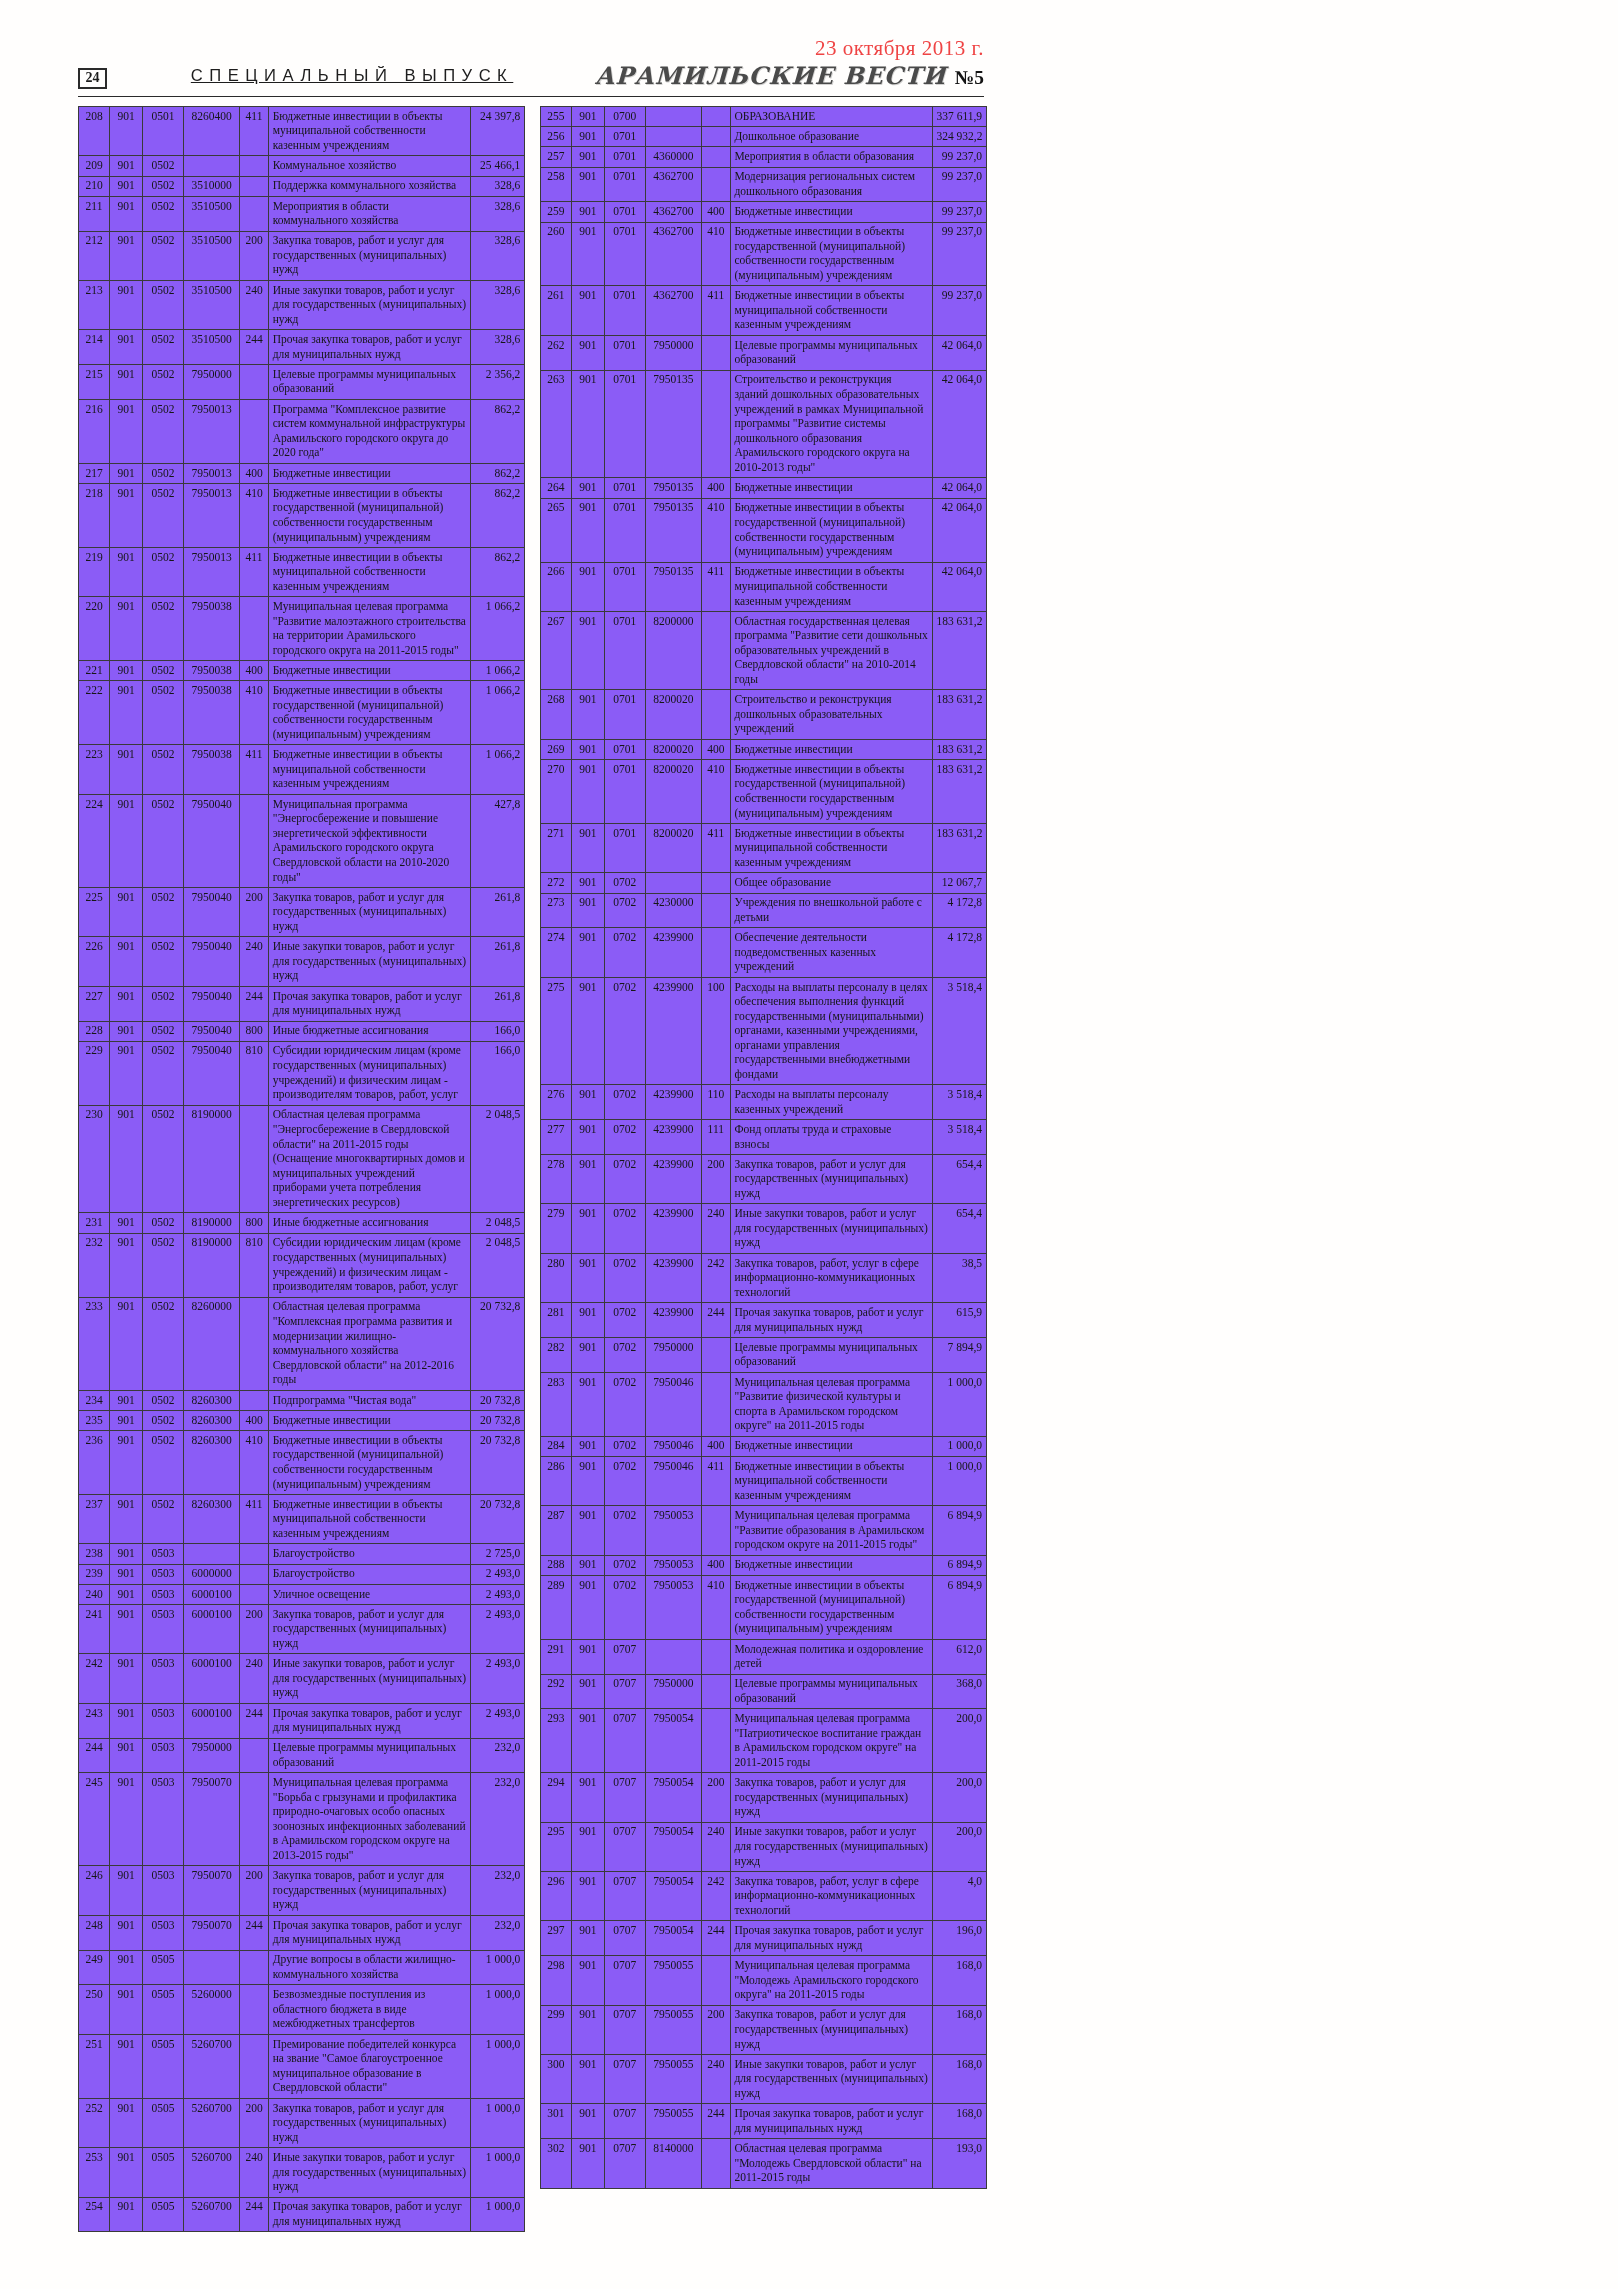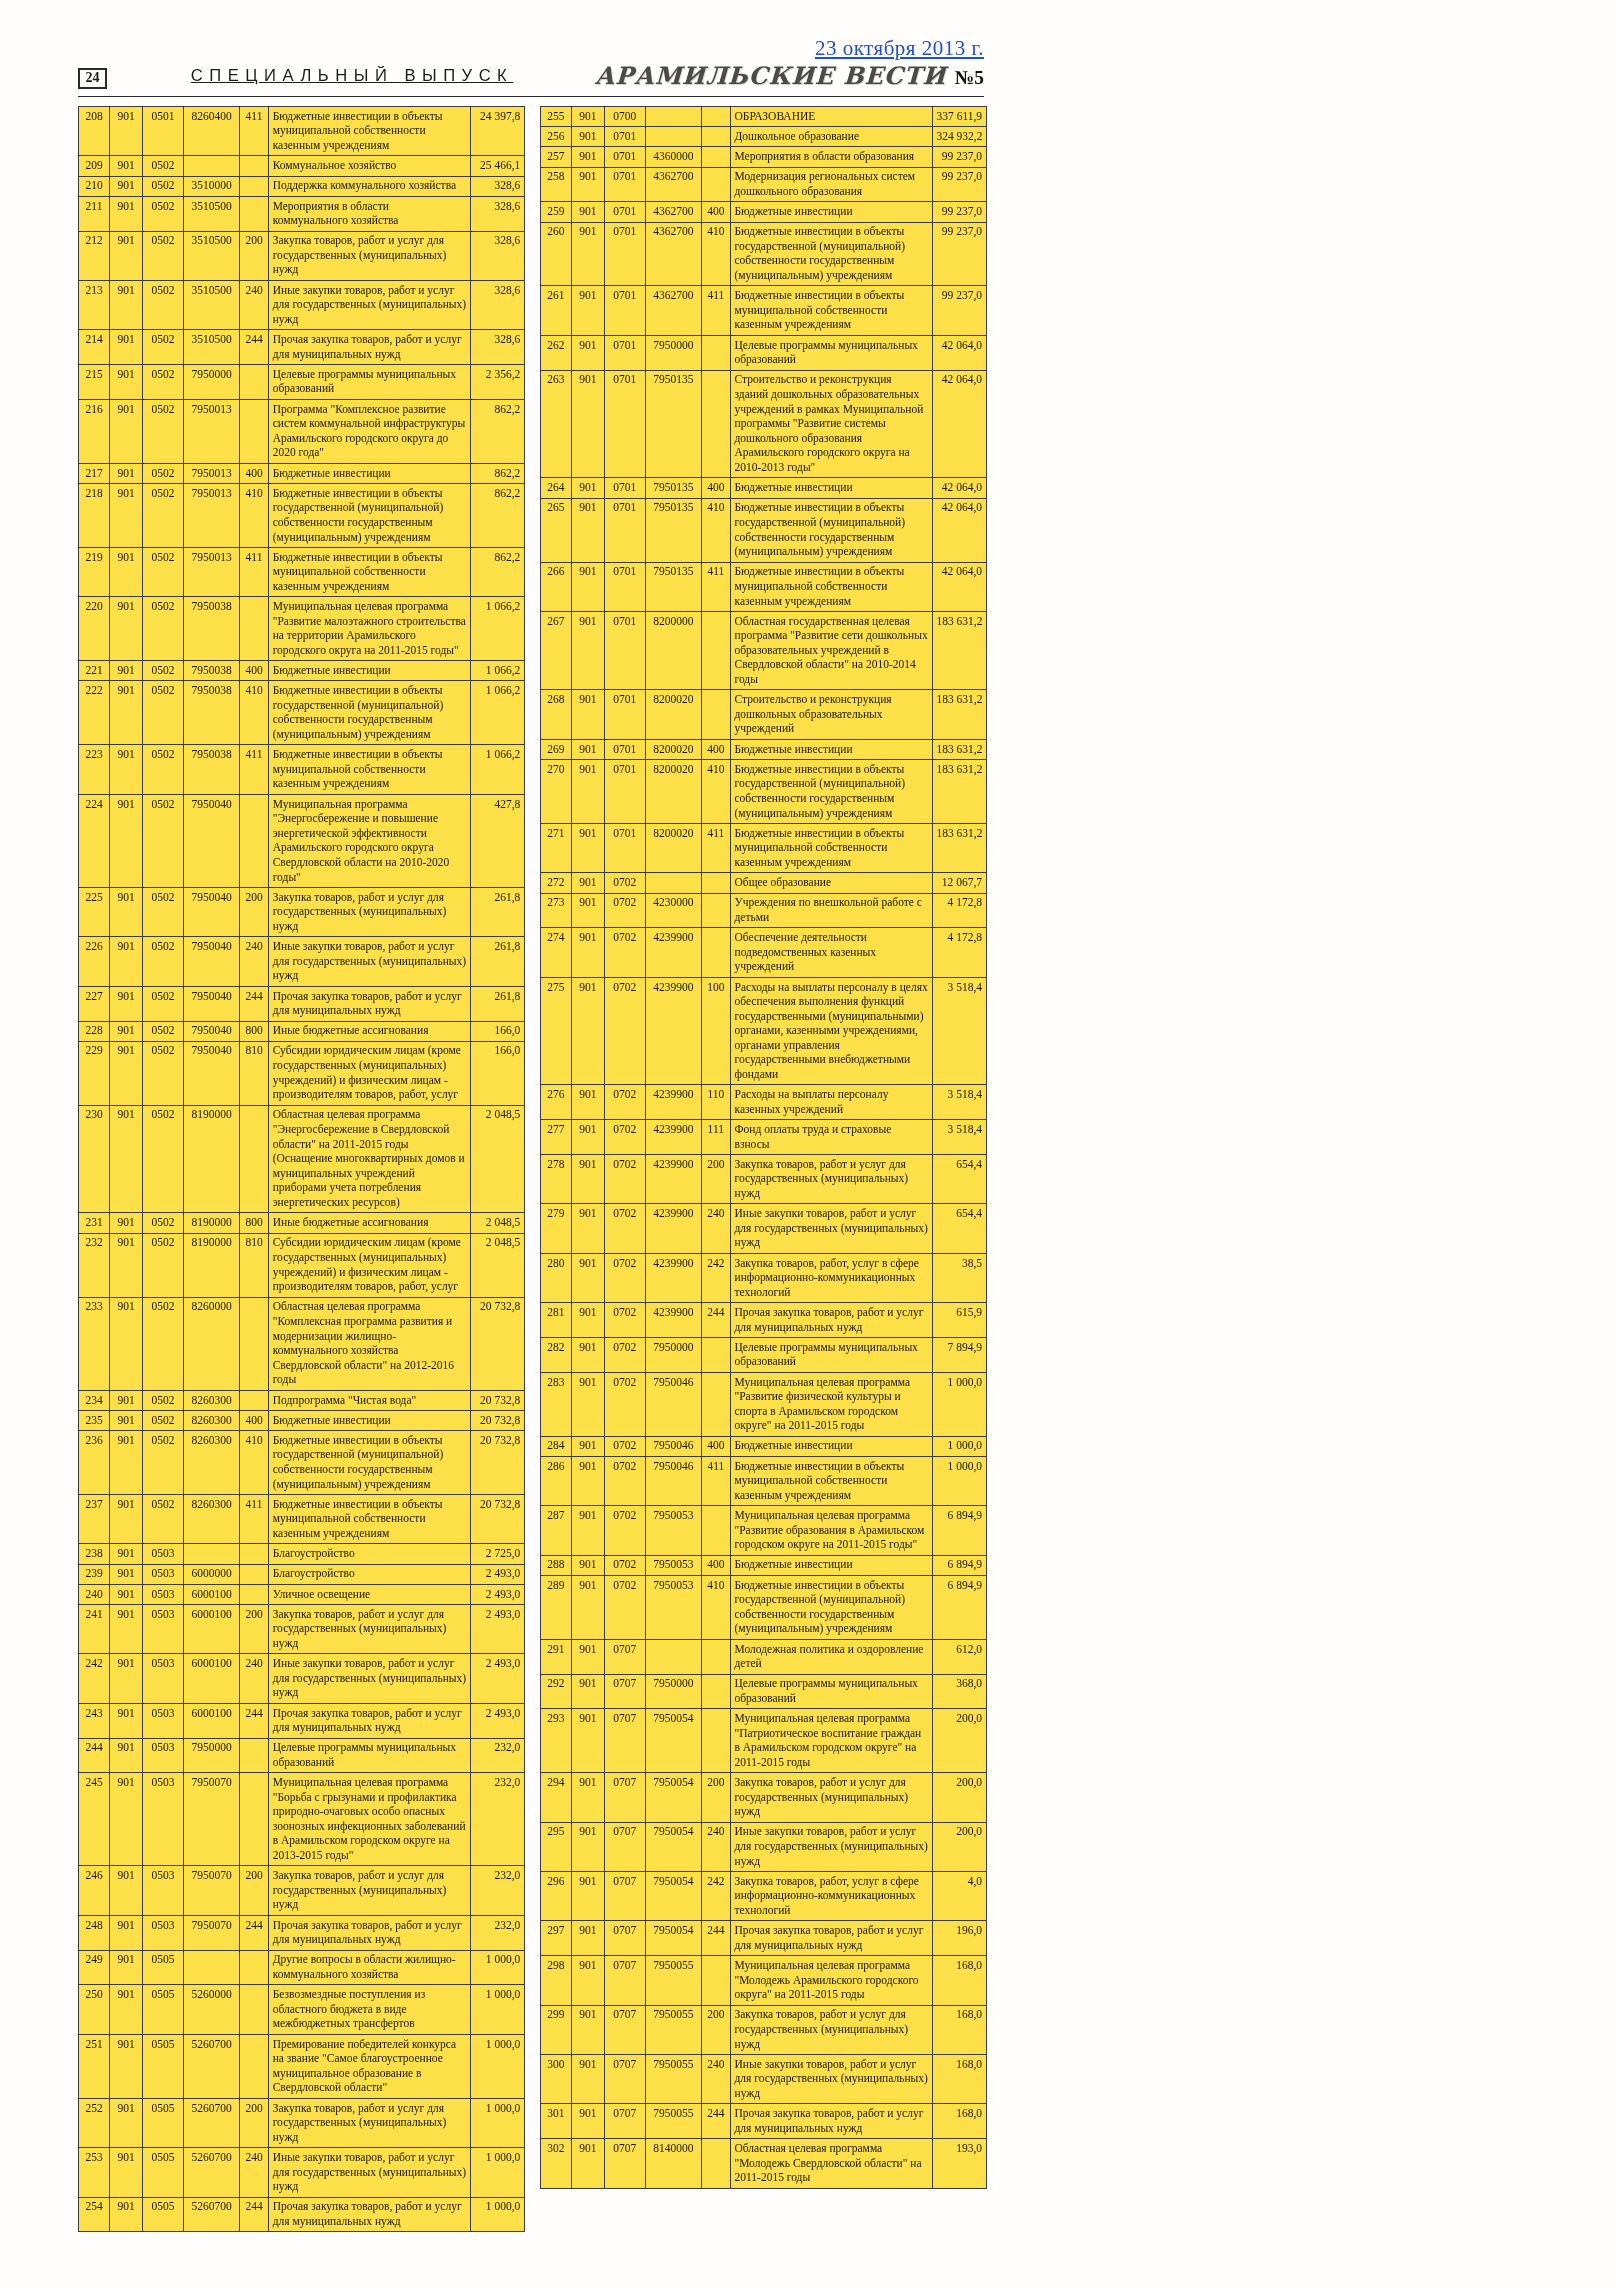--- a/index.html
+++ b/index.html
@@ -22,33 +22,33 @@
     font-size:14px; font-weight:bold; line-height:1.15; padding:0 5.5px 0.9px;
     color:#1c1c1c;
   }
   .masthead-center {
     flex:1; text-align:center;
     font-family:"Liberation Sans", sans-serif;
     font-size:16.6px; letter-spacing:6.5px; color:#1d1d1d;
     padding-bottom:2.8px; white-space:nowrap;text-decoration:underline;
   }
   .masthead-right { text-align:right; line-height:1.1; white-space:nowrap; }
-  .m-date { font-size:21px; letter-spacing:0.5px; margin-bottom:2.8px; color:#1d4ed8;text-decoration:underline; }
+  .m-date { font-size:21px; letter-spacing:0.5px; margin-bottom:2.8px; color:#ef4444; }
   .m-brand {
     display:inline-block;
     font-family:"DejaVu Serif", serif; font-style:italic; font-weight:bold;
     font-size:24px; letter-spacing:0.9px; color:#4a4a4a;
     text-shadow:0.9px 0.9px 0 rgba(0,0,0,0.18);
     transform:skewX(-5deg);
   }
   .m-issue { font-size:19.4px; font-weight:bold; color:#141414; margin-left:6.5px; }
 
   
   .columns { display:flex; gap:14.8px; margin-top:9.2px; align-items:flex-start; }
-  table.budget { border-collapse:collapse; table-layout:fixed; width:446px; background:#fde047;padding-left:15px; }
+  table.budget { border-collapse:collapse; table-layout:fixed; width:446px; background:#8b5cf6;padding-left:15px; }
   table.budget td {
     border:0.9px solid #3a3a3a;
     font-size:11.5px; line-height:1.27;
     padding:1.8px 3.7px 2.8px; vertical-align:top;
     overflow-wrap:break-word;
   }
   td.c-n, td.c-grbs, td.c-sec, td.c-tgt, td.c-type { text-align:center; padding-left:0.9px; padding-right:0.9px; }
   td.c-name { text-align:left; }
   td.c-amt { text-align:right; white-space:nowrap; padding-right:3.7px; }
 </style>

